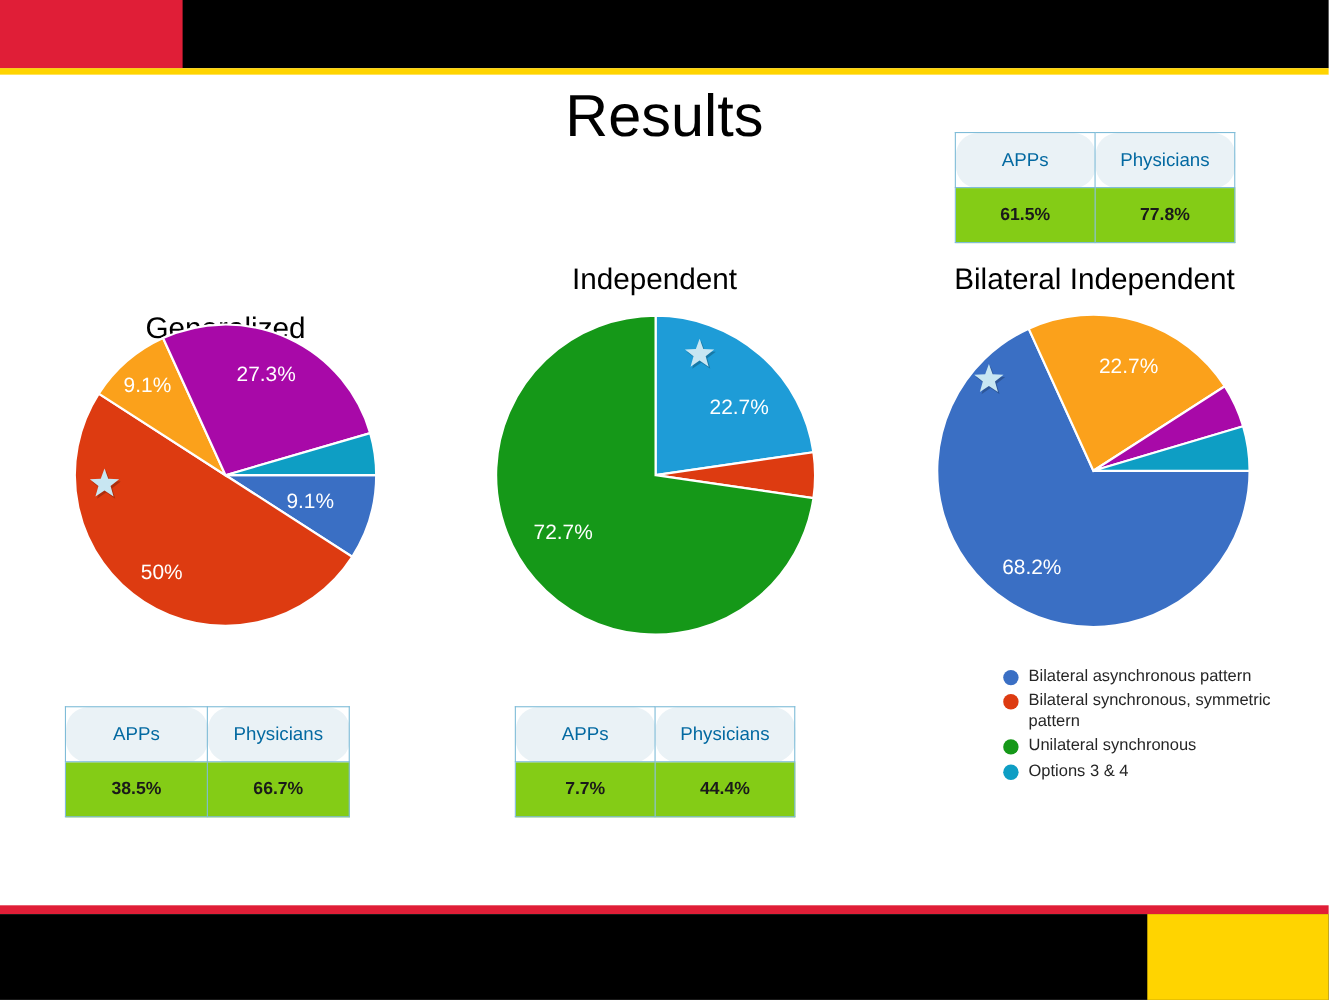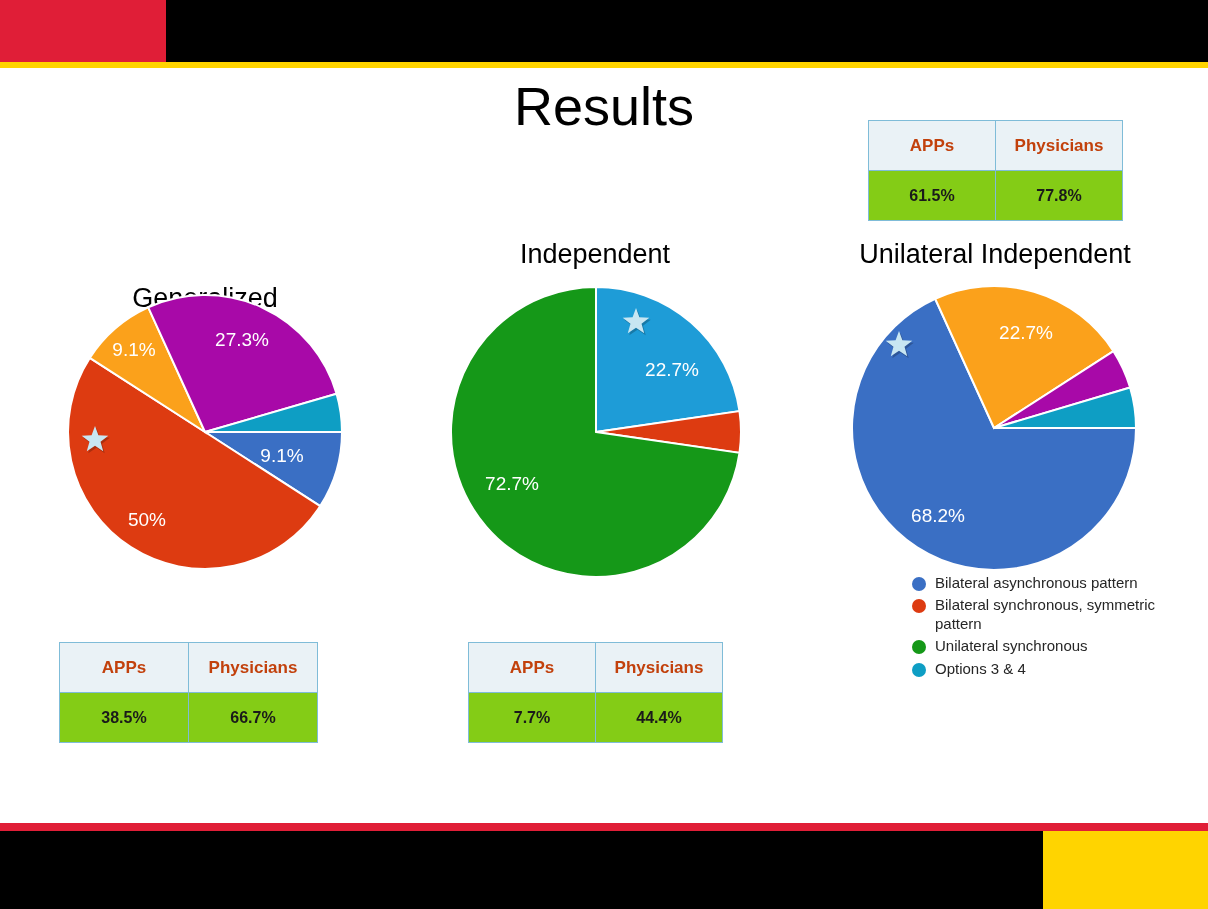--- a/index.html
+++ b/index.html
@@ -82,23 +82,24 @@
   }
   .stat-table td, .stat-table th {
     border: 1px solid #7fbcd8;
     text-align: center;
     vertical-align: middle;
     padding: 0;
     height: 49px;
   }
   .stat-table th {
     background: #eaf2f6;
-    font-weight: bold;
-    color: #c2410c;
+    font-weight: normal;
+    color: #0369a1;
     font-size: 17px;
+    border-radius: 20px;
   }
   .stat-table td {
     background: #84cc16;
     font-weight: bold;
     color: #1a1a1a;
     font-size: 16px;
   }
   .tbl-top-right { left: 868px; top: 120px; }
   .tbl-top-right th, .tbl-top-right td { width: 126px; }
   .tbl-generalized { left: 59px; top: 642px; }
@@ -125,21 +126,21 @@
 
   .pie-label {
     font-family: "Liberation Sans", sans-serif;
     font-size: 19px;
     fill: #ffffff;
   }
 
   
   .legend {
     position: absolute;
-    left: 912px; top: 574px;
+    left: 912px; top: 606px;
     width: 290px;
   }
   .legend-item {
     display: flex;
     align-items: flex-start;
     margin-bottom: 4px;
   }
   .legend-dot {
     width: 14px; height: 14px;
     border-radius: 50%;
@@ -172,21 +173,21 @@
   </tr>
   <tr>
     <td>61.5%</td>
     <td>77.8%</td>
   </tr>
 </tbody>
   </table>
 
 <div class="chart-heading head-generalized">Generalized</div>
 <div class="chart-heading head-lateralized">Independent</div>
-<div class="chart-heading head-bilateral">Unilateral Independent</div>
+<div class="chart-heading head-bilateral">Bilateral Independent</div>
 
 <div class="pie-wrap" style="left:67px; top:294px;">
   <svg width="280" height="280" viewBox="0 0 280 280">
     <g id="pie1-slices">
         <path d="M 138 138 L 275 138 A 137 137 0 0 1 253.20940777484918 212.13361154138198 Z" fill="#3a6fc4" stroke="#ffffff" stroke-width="2"></path>
         <path d="M 138 138 L 253.20940777484918 212.13361154138198 A 137 137 0 0 1 22.79059222515083 63.86638845861803 Z" fill="#dd3b11" stroke="#ffffff" stroke-width="2"></path>
         <path d="M 138 138 L 22.79059222515083 63.86638845861803 A 137 137 0 0 1 81.23054540392005 13.315482016155613 Z" fill="#fba11b" stroke="#ffffff" stroke-width="2"></path>
         <path d="M 138 138 L 81.23054540392005 13.315482016155613 A 137 137 0 0 1 269.56023493774114 99.77821847262541 Z" fill="#a809a8" stroke="#ffffff" stroke-width="2"></path>
         <path d="M 138 138 L 269.56023493774114 99.77821847262541 A 137 137 0 0 1 275 137.99999999999986 Z" fill="#0e9ec4" stroke="#ffffff" stroke-width="2"></path>
       </g>

